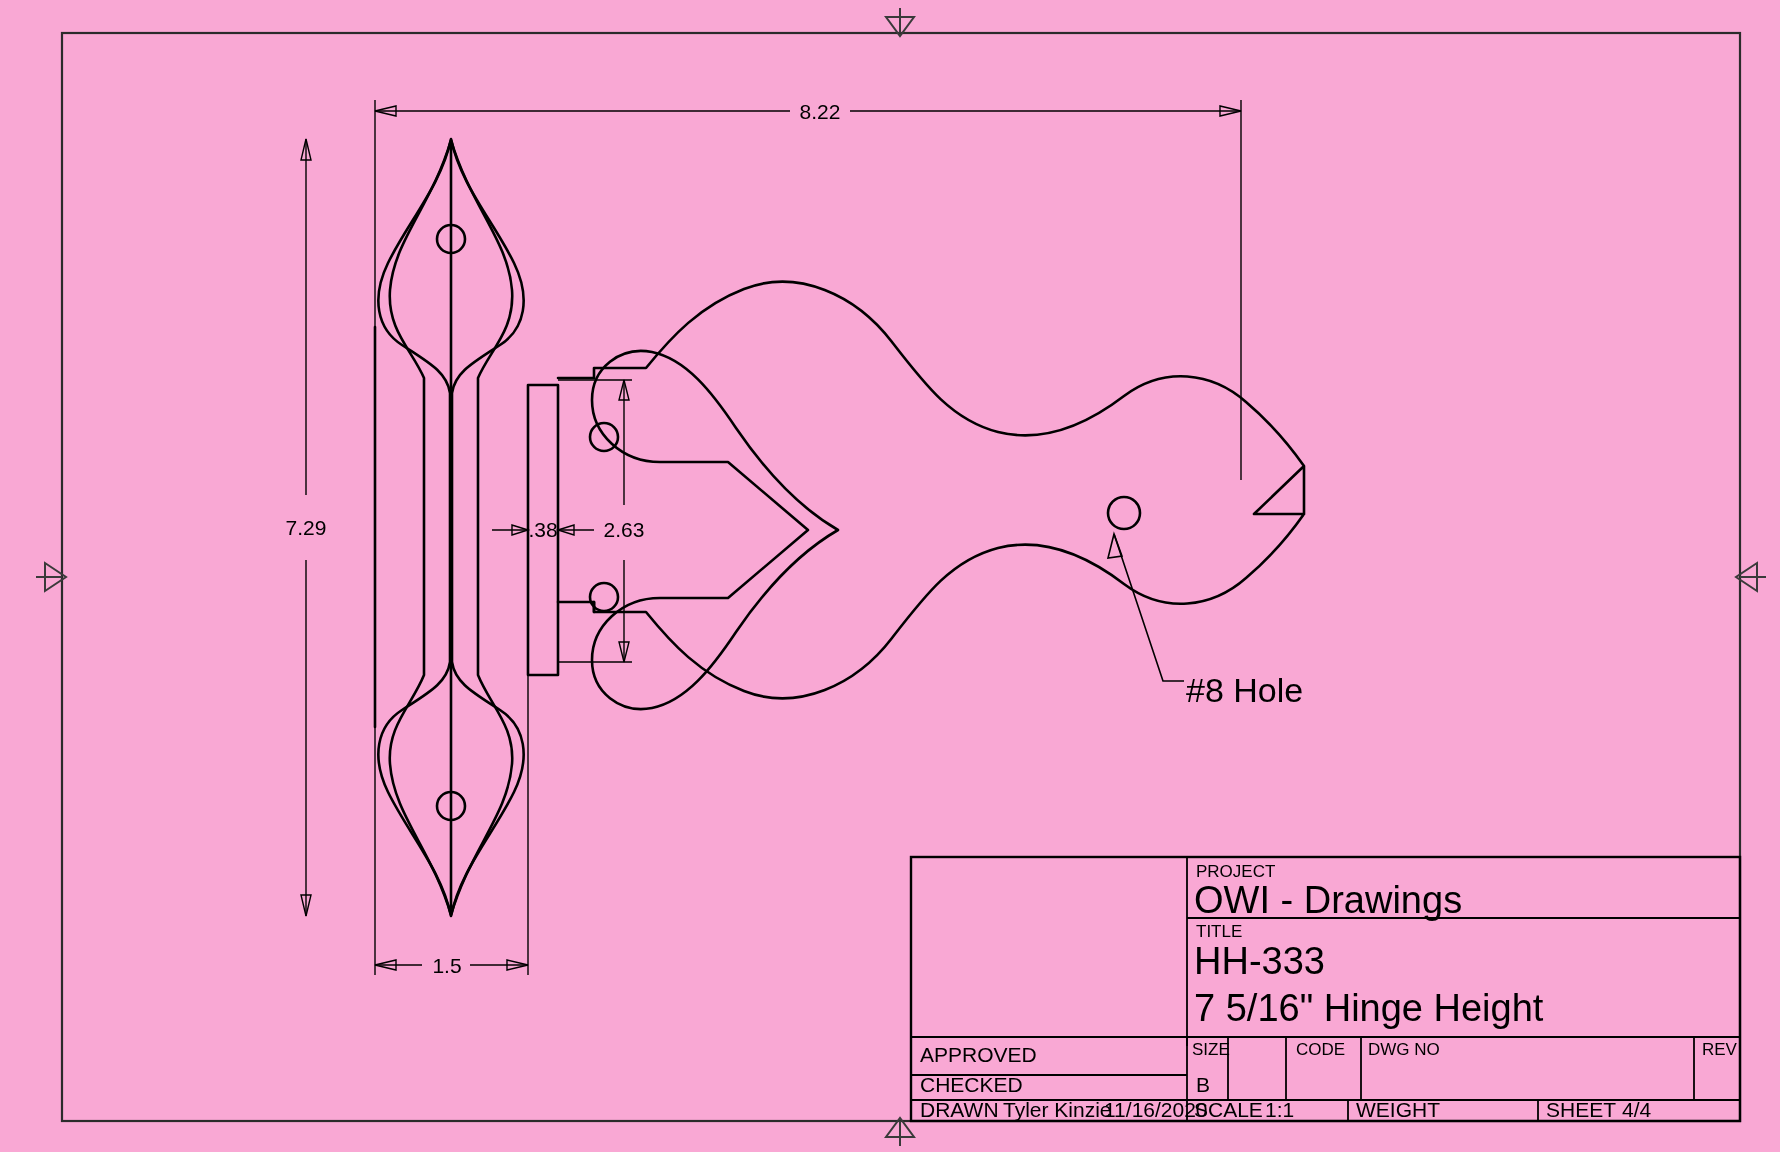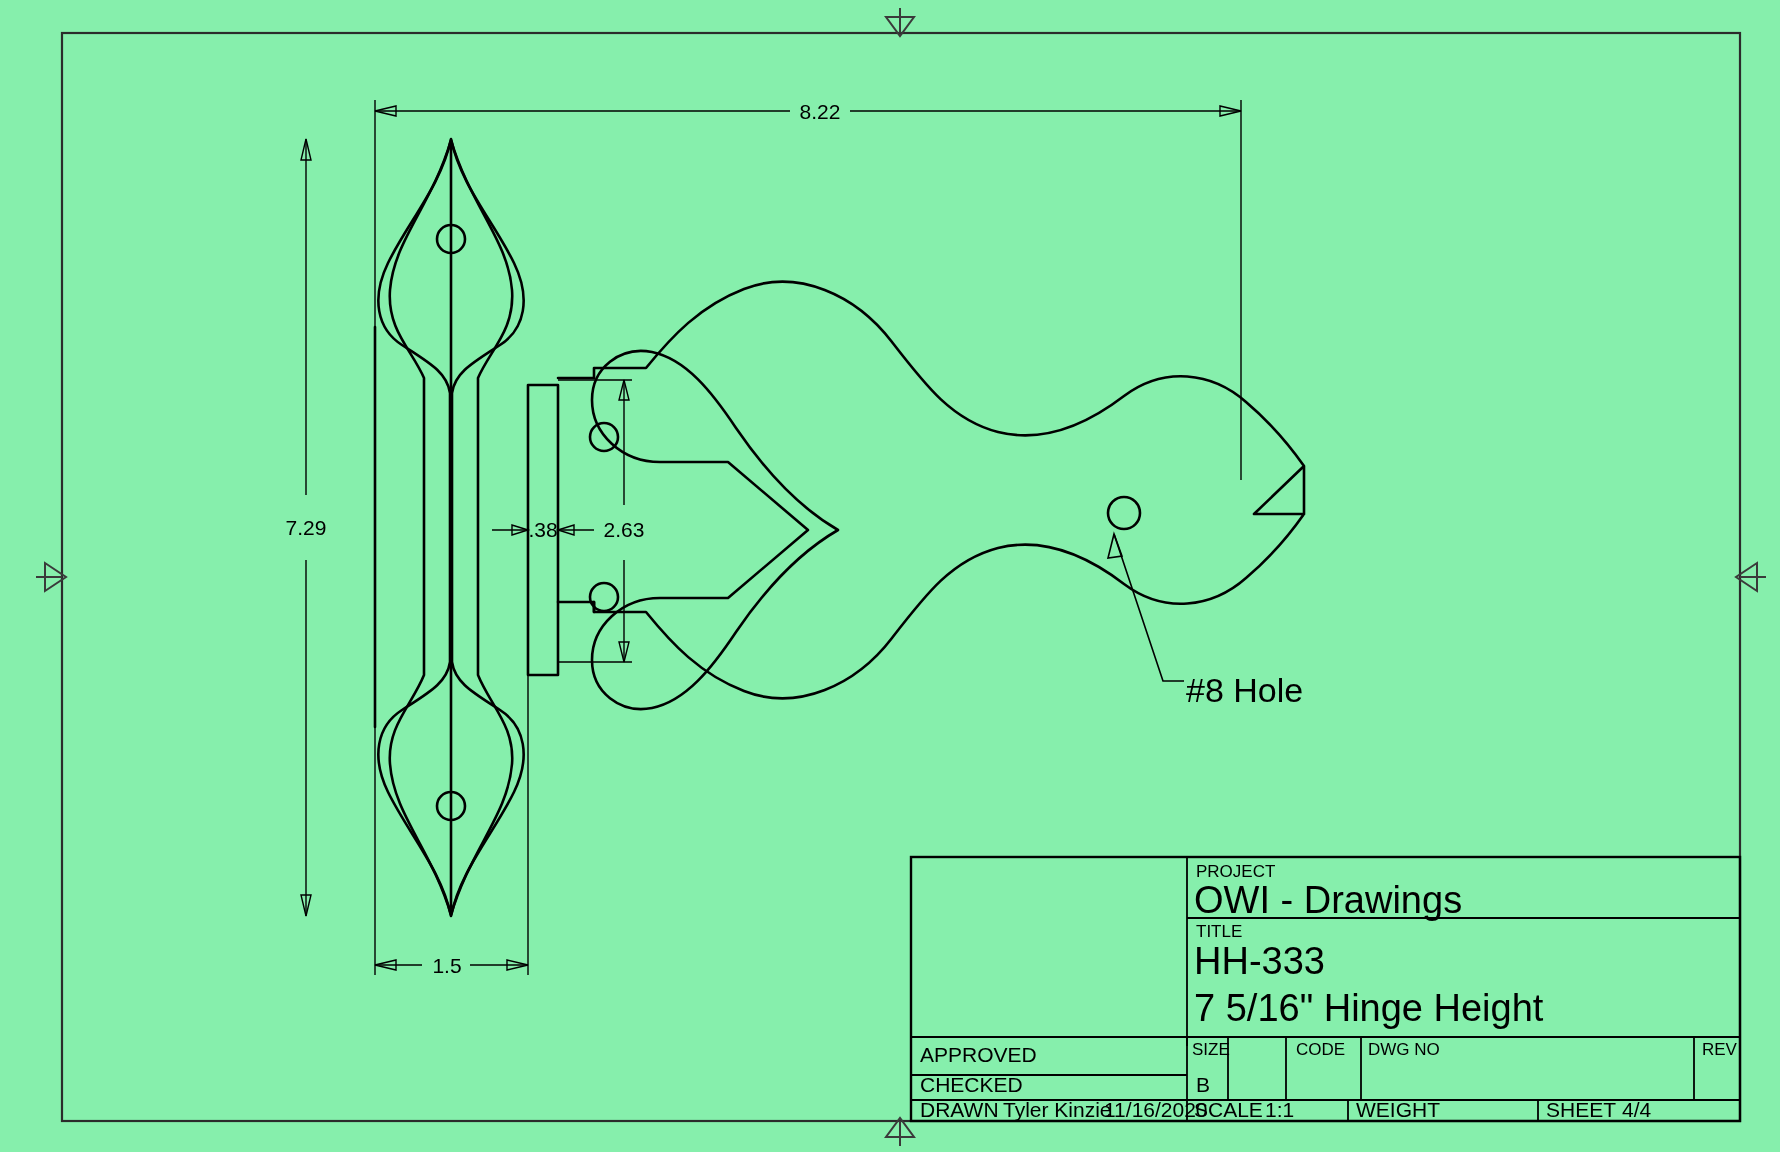--- a/index.html
+++ b/index.html
@@ -7,21 +7,21 @@
   html, body {
     margin: 0;
     padding: 0;
     background: #ffffff;
     font-family: "Liberation Sans", sans-serif;
   }
   #sheet {
     position: relative;
     width: 1780px;
     height: 1152px;
-    background: #86efac;
+    background: #f9a8d4;
     overflow: hidden;
   }
   #sheet svg {
     position: absolute;
     top: 0; left: 0;
     width: 1780px;
     height: 1152px;
   }
   text { font-family: "Liberation Sans", sans-serif; fill: #000; }
   .dim-txt   { font-size: 21px; }

